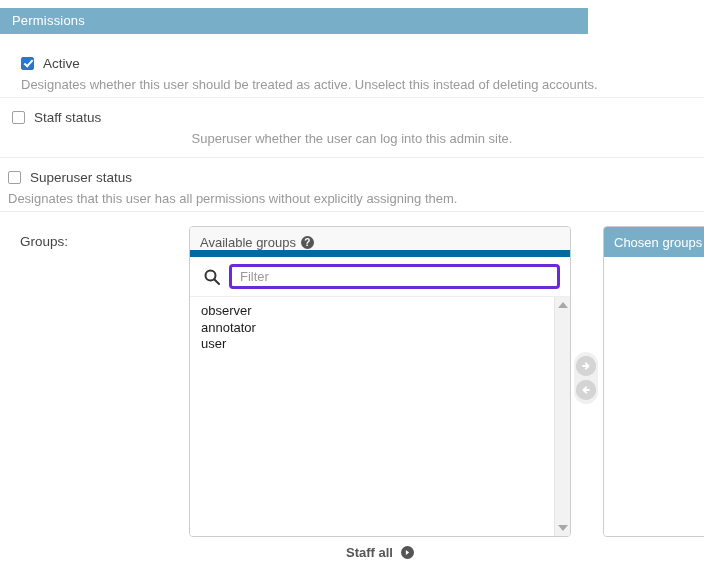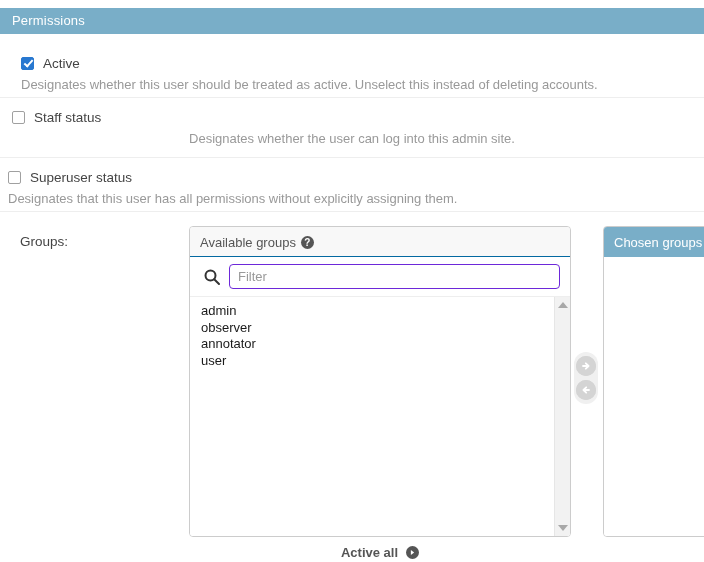--- a/index.html
+++ b/index.html
@@ -15,21 +15,21 @@
     font-size: 13px;
     color: #333333;
     position: relative;
   }
 
   
   .module-header {
     position: absolute;
     left: 0;
     top: 8px;
-    width: 704px;
+    width: 588px;
     height: 26px;
     background: #79aec8;
     box-sizing: border-box;
     padding: 5px 12px 0 12px;
   }
   .module-header-text {
     color: #ffffff;
     font-size: 13px;
     font-weight: normal;
     letter-spacing: 0.2px;
@@ -128,21 +128,21 @@
     top: 14px;
     width: 130px;
     height: 311px;
   }
 
   .selector-title {
     box-sizing: border-box;
     height: 30px;
     padding: 7px 10px 0 10px;
     font-size: 13px;
-    border-bottom: 1px solid #0369a1;
+    border-bottom: 7px solid #0369a1;
   }
   .selector-available .selector-title {
     background: #f8f8f8;
     color: #555555;
   }
   .selector-chosen .selector-title {
     background: #79aec8;
     color: #ffffff;
     border-bottom: 1px solid #79aec8;
   }
@@ -181,21 +181,21 @@
     width: 18px;
     height: 18px;
     flex: 0 0 auto;
     margin: 0 8px 0 3px;
     cursor: pointer;
   }
   .filter-input {
     flex: 1 1 auto;
     height: 25px;
     box-sizing: border-box;
-    border: 1px solid #6d28d9;
+    border: 3px solid #6d28d9;
     border-radius: 4px;
     padding: 0 8px;
     font-family: "Liberation Sans", sans-serif;
     font-size: 13px;
     color: #333333;
     background: #ffffff;
     outline: none;
   }
   .filter-input::placeholder { color: #999999; }
 
@@ -301,21 +301,21 @@
     <span class="cb-label">Active</span>
   </div>
   <div class="help-text">Designates whether this user should be treated as active. Unselect this instead of deleting accounts.</div>
 </div>
 
 <div class="form-row row-staff">
   <div class="cb-line">
     <span class="cb"></span>
     <span class="cb-label">Staff status</span>
   </div>
-  <div class="help-text">Designates whether the user can log into this admin site.</div>
+  <div class="help-text">Superuser whether the user can log into this admin site.</div>
 </div>
 
 <div class="form-row row-superuser">
   <div class="cb-line">
     <span class="cb"></span>
     <span class="cb-label">Superuser status</span>
   </div>
   <div class="help-text">Designates that this user has all permissions without explicitly assigning them.</div>
 </div>
 
@@ -333,21 +333,20 @@
         <svg width="18" height="18" viewBox="0 0 18 18">
           <circle cx="7.5" cy="7.5" r="5" fill="none" stroke="#333333" stroke-width="2"></circle>
           <line x1="11.2" y1="11.2" x2="16" y2="16" stroke="#333333" stroke-width="2" stroke-linecap="round"></line>
         </svg>
       </span>
       <input class="filter-input" type="text" value="" placeholder="Filter" style="">
     </div>
 
     <div class="list-wrap">
       <ul class="option-list">
-        <li class="option-item">admin</li>
         <li class="option-item">observer</li>
         <li class="option-item">annotator</li>
         <li class="option-item">user</li>
       </ul>
       <div class="scrollbar">
         <span class="sb-arrow sb-up"></span>
         <span class="sb-arrow sb-down"></span>
       </div>
     </div>
   </div>
@@ -370,21 +369,21 @@
   <div class="selector-box selector-chosen">
     <div class="selector-title">
       <span class="title-text">Chosen groups</span><span class="help-icon">?</span>
     </div>
     <div class="list-wrap" style="height:280px;">
       <ul class="option-list" style="right:0;"></ul>
     </div>
   </div>
 
   <div class="choose-all">
-    <span class="choose-all-text">Active all</span>
+    <span class="choose-all-text">Staff all</span>
     <span class="choose-all-icon">
       <svg width="13" height="13" viewBox="0 0 20 20">
         <circle cx="10" cy="10" r="10" fill="#555555"></circle>
         <path d="M7.5 6 L12.5 10 L7.5 14 Z" fill="#ffffff"></path>
       </svg>
     </span>
   </div>
 
 </div>
 

